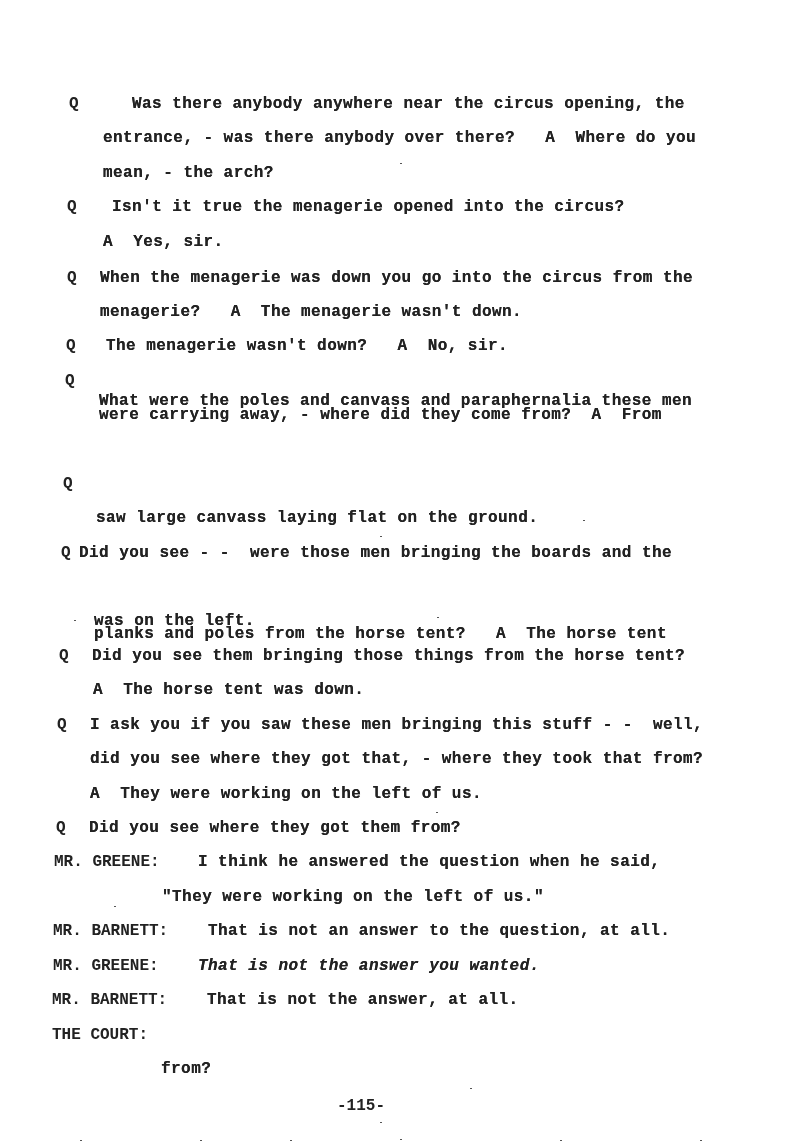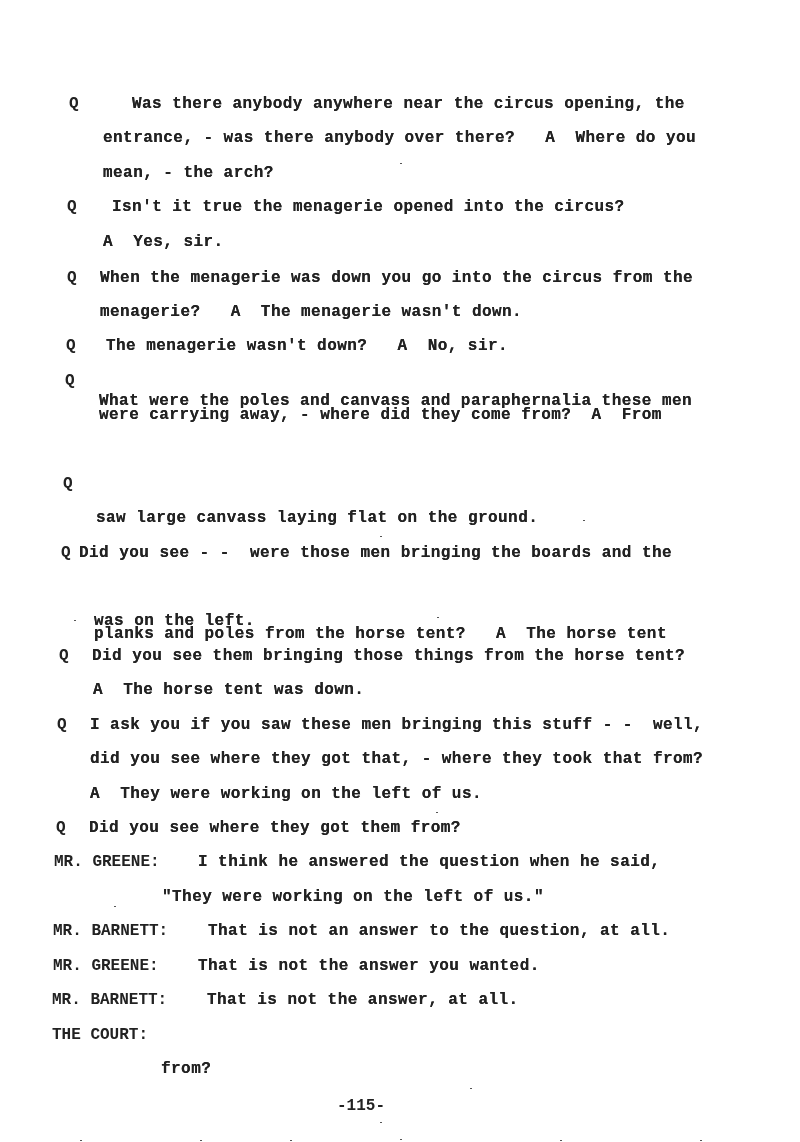--- a/index.html
+++ b/index.html
@@ -103,21 +103,21 @@
   <span class="line" style="left:89px; top:818px;">Did you see where they got them from?</span>
 
   <span class="label" style="left:54px; top:852px;">MR. GREENE:</span>
   <span class="line" style="left:198px; top:852px;">I think he answered the question when he said,</span>
   <span class="line" style="left:162px; top:887px;">"They were working on the left of us."</span>
 
   <span class="label" style="left:53px; top:921px;">MR. BARNETT:</span>
   <span class="line" style="left:208px; top:921px;">That is not an answer to the question, at all.</span>
 
   <span class="label" style="left:53px; top:956px;">MR. GREENE:</span>
-  <span class="line" style="left:198px; top:956px;">That is not the answer you wanted.</span>
+  <span class="line" style="left:198px; top:956px;font-style:italic;">That is not the answer you wanted.</span>
 
   <span class="label" style="left:52px; top:990px;">MR. BARNETT:</span>
   <span class="line" style="left:207px; top:990px;">That is not the answer, at all.</span>
 
   <span class="label" style="left:52px; top:1025px;">THE COURT:</span>
   <span class="line" style="left:161px; top:1059px;">from?</span>
 
   <span class="page-number">-115-</span>
 
   <div class="speck" style="left:400px; top:163px;"></div>

